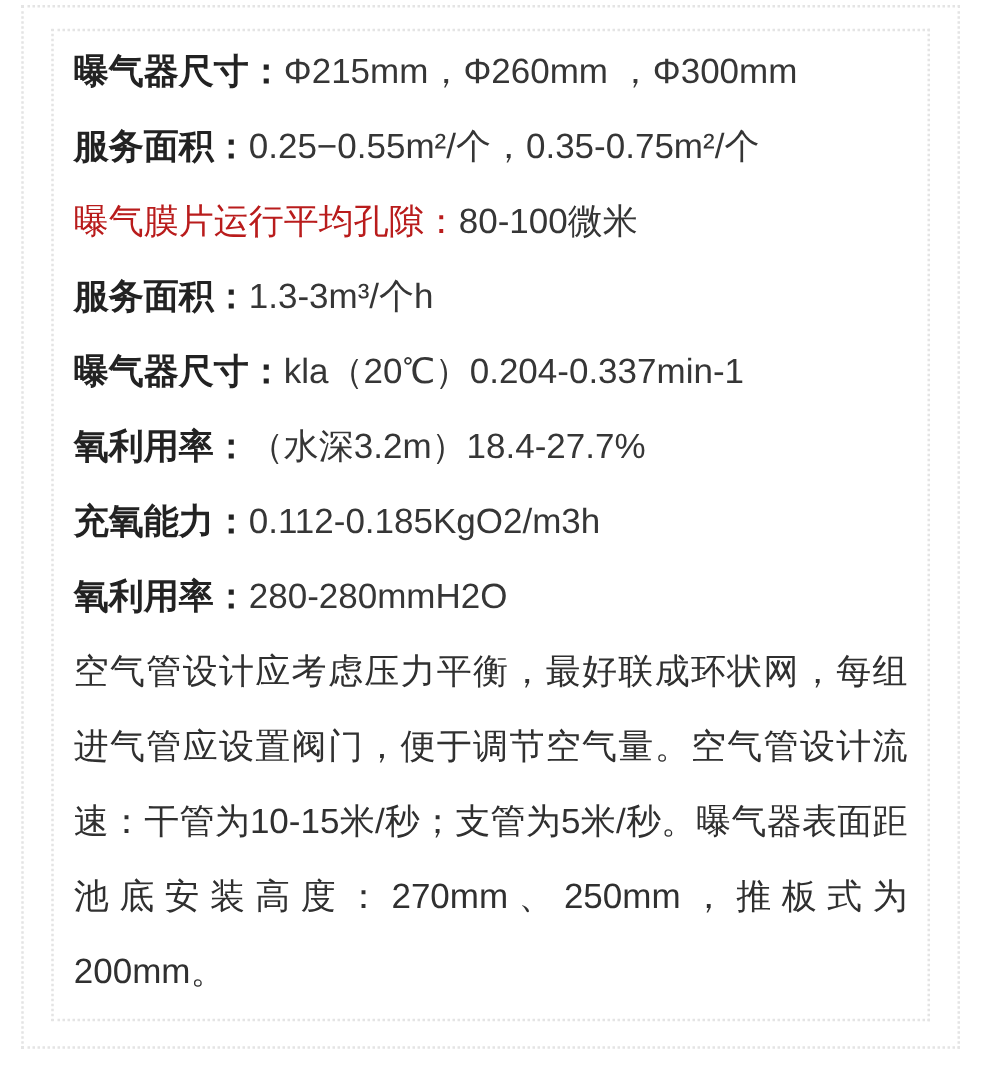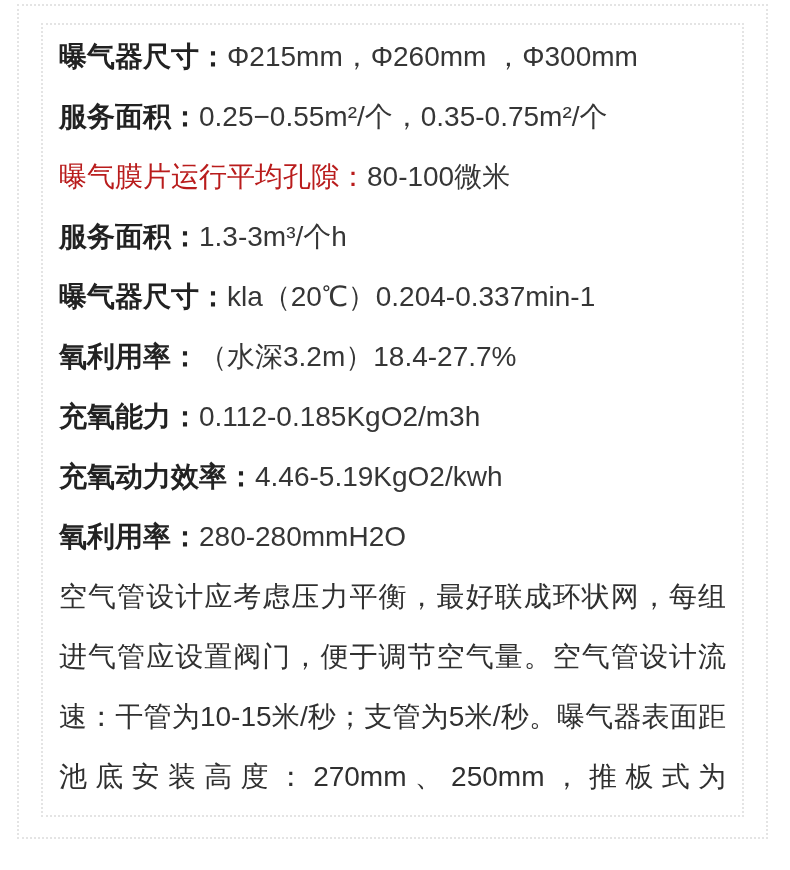--- a/index.html
+++ b/index.html
@@ -85,23 +85,20 @@
     </div>
 
     <div class="spec-row">
       <span class="spec-label">氧利用率：</span><span class="spec-value">（水深3.2m）18.4-27.7%</span>
     </div>
 
     <div class="spec-row">
       <span class="spec-label">充氧能力：</span><span class="spec-value">0.112-0.185KgO2/m3h</span>
     </div>
 
-    <div class="spec-row">
-      <span class="spec-label">充氧动力效率：</span><span class="spec-value">4.46-5.19KgO2/kwh</span>
-    </div>
 
     <div class="spec-row">
       <span class="spec-label">氧利用率：</span><span class="spec-value">280-280mmH2O</span>
     </div>
 
     <p class="note">空气管设计应考虑压力平衡，最好联成环状网，每组进气管应设置阀门，便于调节空气量。空气管设计流速：干管为10-15米/秒；支管为5米/秒。曝气器表面距池底安装高度：270mm、250mm，推板式为200mm。</p>
 
   </div>
 </div>
 

